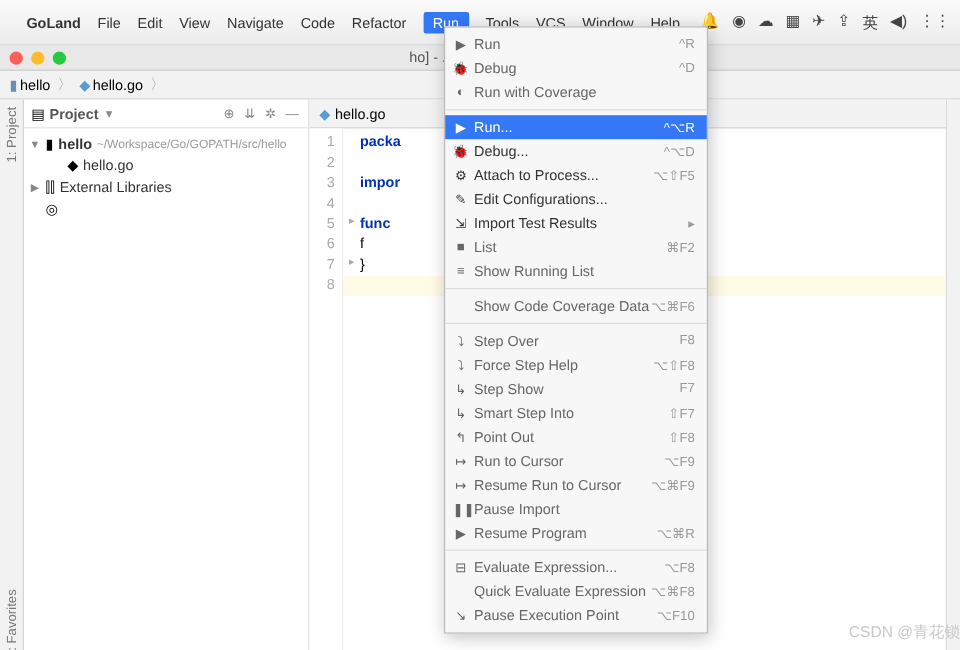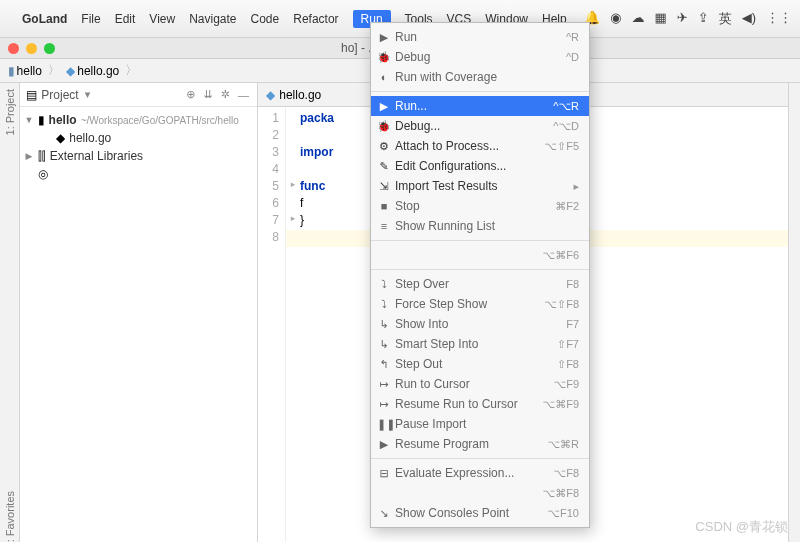--- a/index.html
+++ b/index.html
@@ -19,21 +19,21 @@
   .toolbar{height:24px;background:#f2f2f2;display:flex;align-items:center;padding:0 8px;border-bottom:1px solid #d4d4d4;gap:4px;}
   .crumb{display:flex;align-items:center;gap:2px;}
   .crumb-sep{color:#999;margin:0 2px;}
   .icon-folder{color:#6a8fb5;}
   .icon-file{color:#5a9bd5;}
   .main{display:flex;height:calc(542px - 22px - 21px - 24px);}
   .left-gutter{width:20px;background:#f2f2f2;border-right:1px solid #d4d4d4;display:flex;flex-direction:column;align-items:center;padding-top:6px;gap:140px;}
   .left-gutter .label{writing-mode:vertical-rl;transform:rotate(180deg);color:#777;font-size:11px;}
   .project-panel{width:238px;background:#fff;border-right:1px solid #d4d4d4;display:flex;flex-direction:column;}
   .panel-header{height:24px;display:flex;align-items:center;padding:0 6px;border-bottom:1px solid #e4e4e4;gap:4px;}
-  .panel-title{font-weight:400;color:#555;}
+  .panel-title{font-weight:700;color:#555;}
   .panel-header .spacer{flex:1;}
   .panel-header .ico{color:#888;font-size:11px;padding:0 2px;}
   .tree{padding:4px 0;}
   .tree-row{display:flex;align-items:center;height:18px;padding:0 4px;gap:4px;white-space:nowrap;}
   .tree-row .arrow{width:10px;color:#888;text-align:center;font-size:9px;}
   .tree-row .path{color:#999;font-size:10px;}
   .tree-row.depth1{padding-left:22px;}
   .tree-row .fname{color:#333;}
   .editor-area{flex:1;background:#fff;display:flex;flex-direction:column;position:relative;}
   .editor-tabs{height:24px;background:#f2f2f2;border-bottom:1px solid #d4d4d4;display:flex;align-items:center;padding-left:8px;gap:4px;}
@@ -48,21 +48,21 @@
   .cursor-line{position:absolute;left:0;right:0;top:calc(24px + 4px + 7*17px);height:17px;background:#fffbe6;z-index:0;}
   .editor-body > *{z-index:1;}
   .dropdown{position:absolute;left:370px;top:22px;width:220px;background:#f7f7f7;border:1px solid #bcbcbc;box-shadow:2px 4px 14px rgba(0,0,0,.25);z-index:50;padding:4px 0;}
   .dd-item{height:20px;display:flex;align-items:center;padding:0 10px 0 24px;position:relative;color:#666;}
   .dd-item .ico{position:absolute;left:6px;width:14px;text-align:center;font-size:11px;}
   .dd-item .sc{margin-left:auto;color:#999;font-size:11px;}
   .dd-item.enabled{color:#333;}
   .dd-item.highlight{background:#3478f6;color:#fff;}
   .dd-item.highlight .sc{color:#fff;}
   .dd-sep{height:1px;background:#dcdcdc;margin:4px 0;}
-  .watermark{position:absolute;right:12px;bottom:6px;color:#c8c8c8;font-size:13px;}
+  .watermark{position:absolute;right:0;bottom:6px;color:#c8c8c8;font-size:13px;}
   .right-gutter{width:12px;background:#f2f2f2;border-left:1px solid #d4d4d4;}
 </style>
 </head>
 <body>
 
 <div class="mac-menubar">
   <span class="apple"></span>
   <span class="mac-item app">GoLand</span>
   <span class="mac-item">File</span>
   <span class="mac-item">Edit</span>
@@ -229,55 +229,56 @@
       <span class="ico">✎</span>
     <span>Edit Configurations...</span>
     </div>
     <div class="dd-item enabled">
       <span class="ico">⇲</span>
     <span>Import Test Results</span>
     <span class="sc">▸</span>
     </div>
     <div class="dd-item">
       <span class="ico">■</span>
-    <span>Stop</span>
+    <span>List</span>
     <span class="sc">⌘F2</span>
     </div>
     <div class="dd-item">
       <span class="ico">≡</span>
     <span>Show Running List</span>
     </div>
     <div class="dd-sep"></div>
     <div class="dd-item">
+    <span>Show Code Coverage Data</span>
     <span class="sc">⌥⌘F6</span>
     </div>
     <div class="dd-sep"></div>
     <div class="dd-item">
       <span class="ico">⤵</span>
     <span>Step Over</span>
     <span class="sc">F8</span>
     </div>
     <div class="dd-item">
       <span class="ico">⤵</span>
-    <span>Force Step Show</span>
+    <span>Force Step Help</span>
     <span class="sc">⌥⇧F8</span>
     </div>
     <div class="dd-item">
       <span class="ico">↳</span>
-    <span>Show Into</span>
+    <span>Step Show</span>
     <span class="sc">F7</span>
     </div>
     <div class="dd-item">
       <span class="ico">↳</span>
     <span>Smart Step Into</span>
     <span class="sc">⇧F7</span>
     </div>
     <div class="dd-item">
       <span class="ico">↰</span>
-    <span>Step Out</span>
+    <span>Point Out</span>
     <span class="sc">⇧F8</span>
     </div>
     <div class="dd-item">
       <span class="ico">↦</span>
     <span>Run to Cursor</span>
     <span class="sc">⌥F9</span>
     </div>
     <div class="dd-item">
       <span class="ico">↦</span>
     <span>Resume Run to Cursor</span>
@@ -292,22 +293,23 @@
     <span>Resume Program</span>
     <span class="sc">⌥⌘R</span>
     </div>
     <div class="dd-sep"></div>
     <div class="dd-item">
       <span class="ico">⊟</span>
     <span>Evaluate Expression...</span>
     <span class="sc">⌥F8</span>
     </div>
     <div class="dd-item">
+    <span>Quick Evaluate Expression</span>
     <span class="sc">⌥⌘F8</span>
     </div>
     <div class="dd-item">
       <span class="ico">↘</span>
-    <span>Show Consoles Point</span>
+    <span>Pause Execution Point</span>
     <span class="sc">⌥F10</span>
     </div>
   </div>
 
 <div class="watermark">CSDN @青花锁</div>
 
 </body></html>

